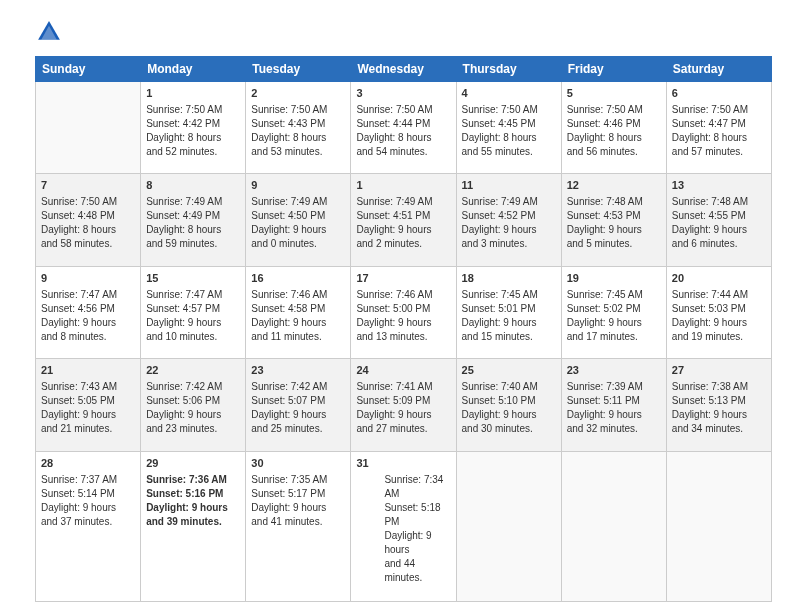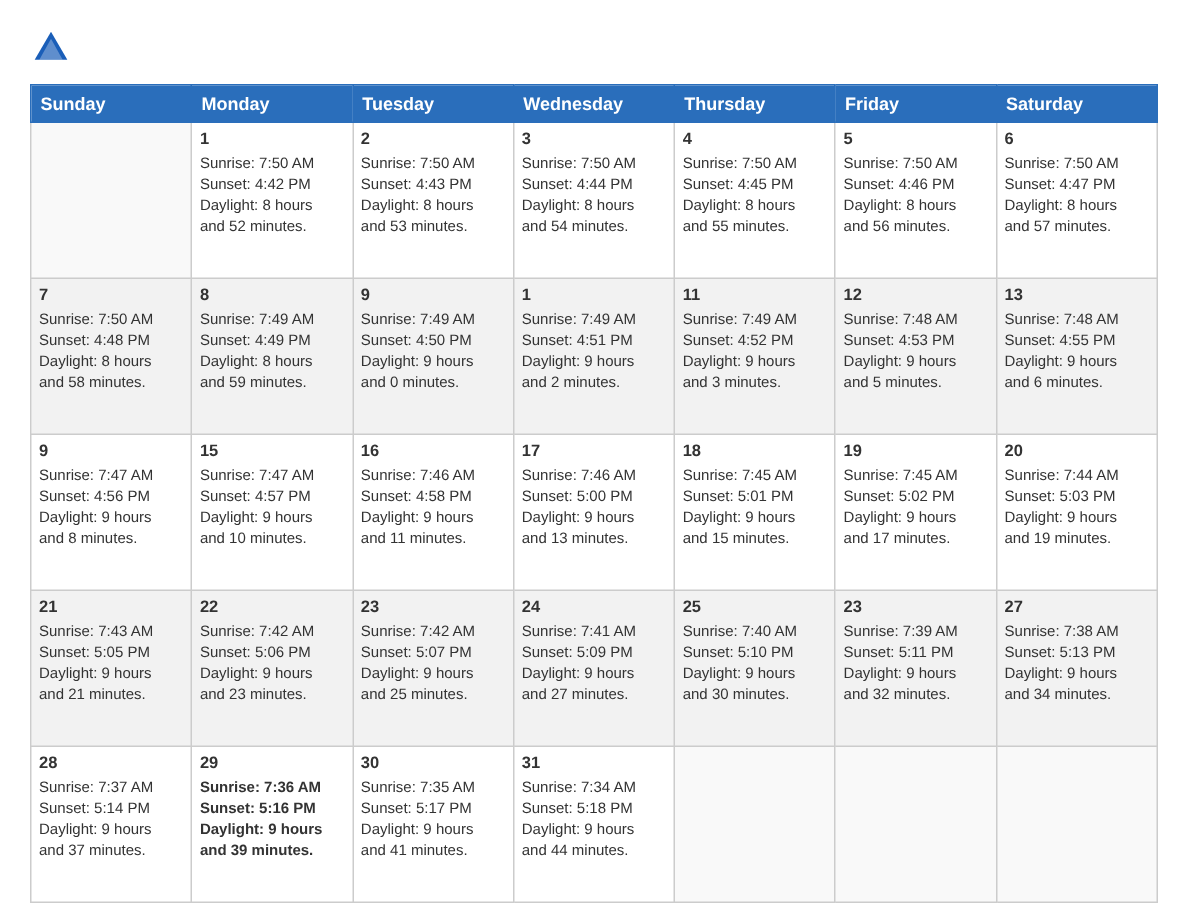--- a/index.html
+++ b/index.html
@@ -6,21 +6,21 @@
     body {
       width: 792px;
       height: 612px;
       font-family: Arial, sans-serif;
       background: #fff;
       overflow: hidden;
     }
     .page {
       width: 792px;
       height: 612px;
-      padding: 18px 20px 10px 20px;
+      padding: 18px 20px 10px 35px;
       display: flex;
       flex-direction: column;
     }
     .header {
       display: flex;
       justify-content: space-between;
       align-items: flex-start;
       margin-bottom: 10px;
     }
     .logo {
@@ -347,21 +347,21 @@
           </td>
           <td>
             <span class="day-num">30</span>
             <div class="day-info" style="white-space: pre-line;">Sunrise: 7:35 AM
 Sunset: 5:17 PM
 Daylight: 9 hours
 and 41 minutes.</div>
           </td>
           <td>
             <span class="day-num">31</span>
-            <div class="day-info" style="white-space: pre-line;">Sunrise: 7:34 AM
+            <div class="day-info" style="white-space: pre-line; margin-left: 28px;">Sunrise: 7:34 AM
 Sunset: 5:18 PM
 Daylight: 9 hours
 and 44 minutes.</div>
           </td>
           <td class="empty"></td>
           <td class="empty"></td>
           <td class="empty"></td>
         </tr>
       </tbody>
   </table>

